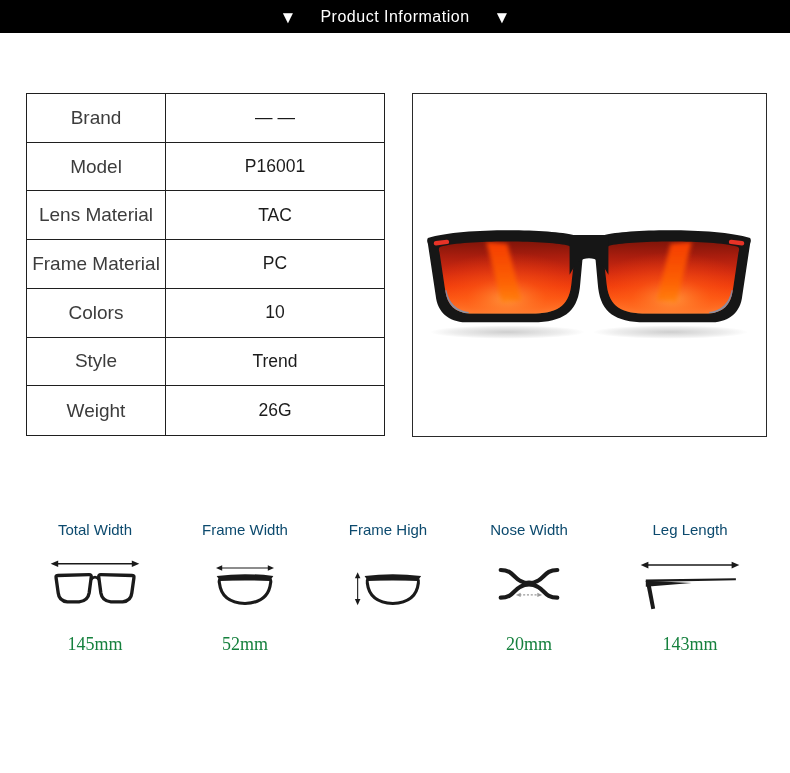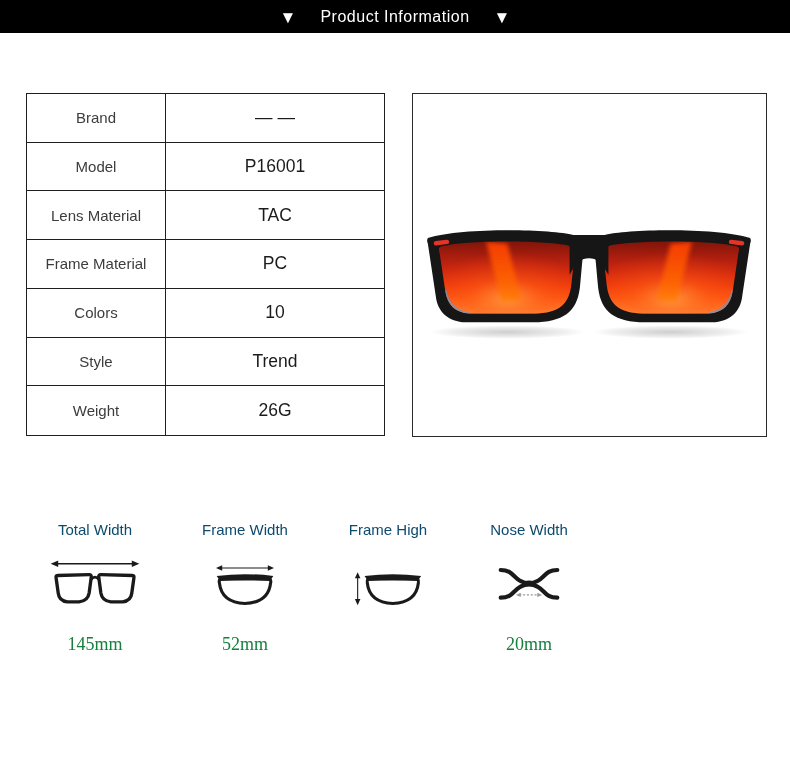--- a/index.html
+++ b/index.html
@@ -12,21 +12,21 @@
             display:flex; align-items:center; justify-content:center; }
   .banner .tri { color:#ffffff; font-size:17px; line-height:1; transform:translateY(1px); }
   .banner .title { color:#ffffff; font-size:16px; font-weight:400; letter-spacing:0.5px; margin:0 24px; }
 
   
   .spec-table { position:absolute; left:26px; top:93px; width:359px; height:343px;
                 border:1px solid #1f1f1f; display:grid; grid-template-rows:repeat(7,1fr); }
   .spec-row { display:grid; grid-template-columns:139px 1fr; border-bottom:1px solid #1f1f1f; }
   .spec-row:last-child { border-bottom:none; }
   .spec-label { border-right:1px solid #1f1f1f; display:flex; align-items:center; justify-content:center;
-                font-size:15px; color:#3c3c3c; }
+                font-size:19px; color:#3c3c3c; }
   .spec-value { display:flex; align-items:center; justify-content:center; font-size:17.5px; color:#1b1b1b; }
 
   
   .photo-box { position:absolute; left:412px; top:93px; width:355px; height:344px;
                border:1px solid #2a2a2a; background:#ffffff; }
   .photo-box svg { position:absolute; left:11px; top:128px; }
 
   
   .measure-col { position:absolute; top:520px; width:150px; height:135px; text-align:center; }
   .measure-label { font-size:15px; color:#0c4a6e; height:20px; line-height:20px; }
@@ -186,14 +186,30 @@
         <g fill="#9a9a9a">
           <line x1="41" y1="50" x2="69" y2="50" stroke="#9a9a9a" stroke-width="1.6" stroke-dasharray="3 2.5"></line>
           <polygon points="36,50 43,47 43,53"></polygon>
           <polygon points="74,50 67,47 67,53"></polygon>
         </g>
       </svg>
     </div>
     <div class="measure-value">20mm</div>
   </div>
 
+  <div class="measure-col c5">
+    <div class="measure-label">Leg Length</div>
+    <div class="measure-icon-wrap">
+      <svg width="116" height="68" viewBox="0 0 120 80">
+        <g fill="#1a1a1a">
+          <line x1="7" y1="13" x2="113" y2="13" stroke="#1a1a1a" stroke-width="1.6"></line>
+          <polygon points="2,13 11,9 11,17"></polygon>
+          <polygon points="118,13 109,9 109,17"></polygon>
+          <path d="M8,30 L114,28.5 L114,31 L8,33 Z"></path>
+          <polygon points="8,31.5 62,34 8,38.5"></polygon>
+          <polygon points="8,32 13,32 19,64 14.5,65"></polygon>
+        </g>
+      </svg>
+    </div>
+    <div class="measure-value">143mm</div>
+  </div>
 
 </div>
 
 </body></html>

